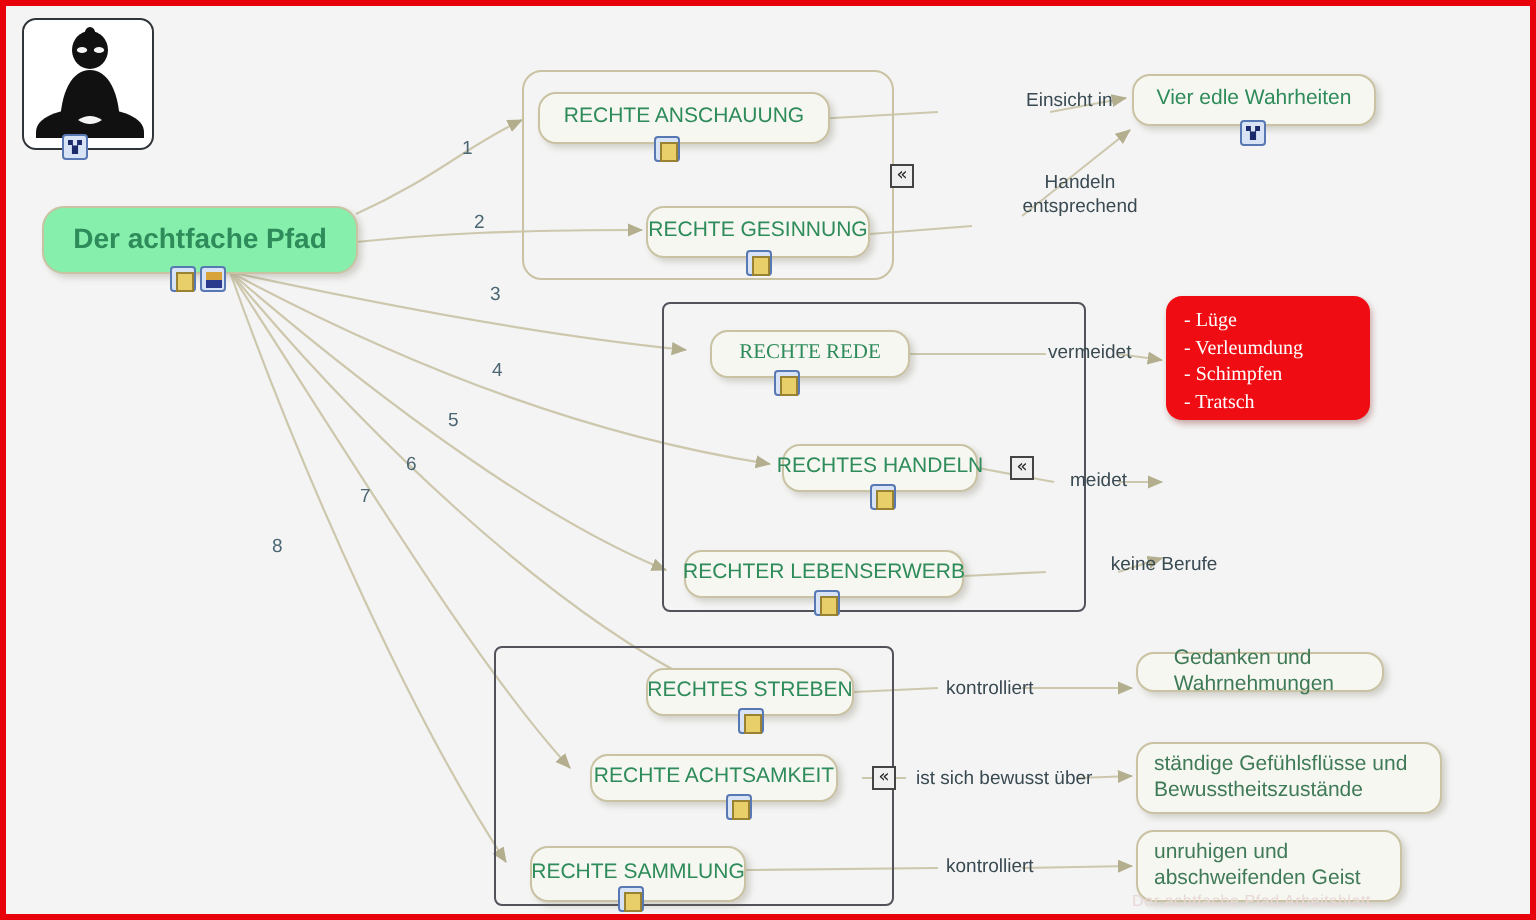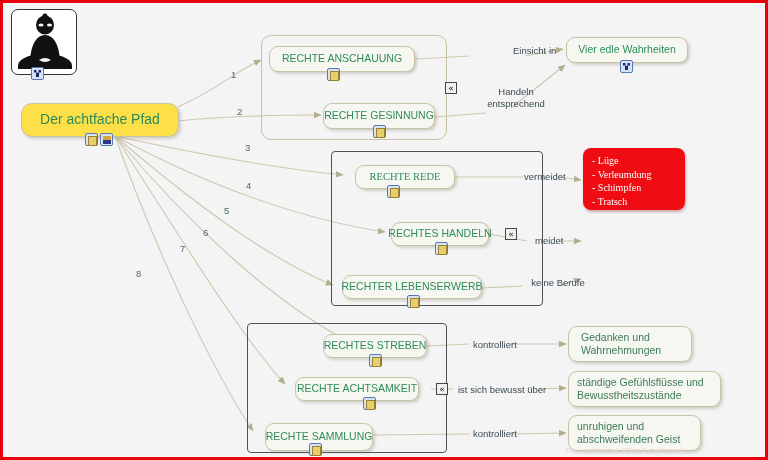--- a/index.html
+++ b/index.html
@@ -38,25 +38,25 @@
     font-size: 10.5px;
     display: flex;
     align-items: center;
     justify-content: center;
     text-align: center;
     padding: 3px 8px;
     line-height: 1.25;
     white-space: nowrap;
   }
   .node.root {
-    background: #fde047;
+    background: #86efac;
     border-color: #c9c2a3;
     color: #2e8b5a;
     font-size: 14px;
-    font-weight: normal;
+    font-weight: bold;
     border-radius: 11px;
   }
   .node.redbox {
     background: #ef0c12;
     border: none;
     border-radius: 8px;
     color: #ffffff;
     font-size: 10px;
     display: block;
     text-align: left;
@@ -133,21 +133,21 @@
 
   
   .elabel {
     position: absolute;
     font-size: 9.5px;
     color: #3a4a52;
     text-align: center;
     line-height: 1.25;
     white-space: nowrap;
   }
-  .elabel.two { white-space: normal; width: 70px; }
+  .elabel.two { white-space: normal; width: 70px; margin-left: 24px; }
 
   
   .bnum {
     position: absolute;
     font-size: 9.5px;
     color: #4a6672;
   }
 
   
   .thumb {
@@ -333,21 +333,21 @@
     <div class="icons" style="left:306px; top:440px;">
       <span class="ico doc"></span>
     </div>
 
     <div class="collapse" style="left:433px; top:380px;">«</div>
 
     <span class="elabel" style="left:470px; top:336px;">kontrolliert</span>
     <span class="elabel" style="left:455px; top:381px;">ist sich bewusst über</span>
     <span class="elabel" style="left:470px; top:425px;">kontrolliert</span>
 
-    <div class="node outbox" style="left:565px; top:323px; width:124px; height:36px; padding:4px 12px;">
+    <div class="node outbox" style="left:565px; top:323px; width:124px; height:20px; padding:4px 24px;justify-content:flex-end;">
       <span>Gedanken und Wahrnehmungen</span>
     </div>
 
     <div class="node outbox" style="left:565px; top:368px; width:153px; height:36px; padding:4px 8px;">
       <span>ständige Gefühlsflüsse und Bewusstheitszustände</span>
     </div>
 
     <div class="node outbox" style="left:565px; top:412px; width:133px; height:36px; padding:4px 8px;">
       <span>unruhigen und abschweifenden Geist</span>
     </div>

